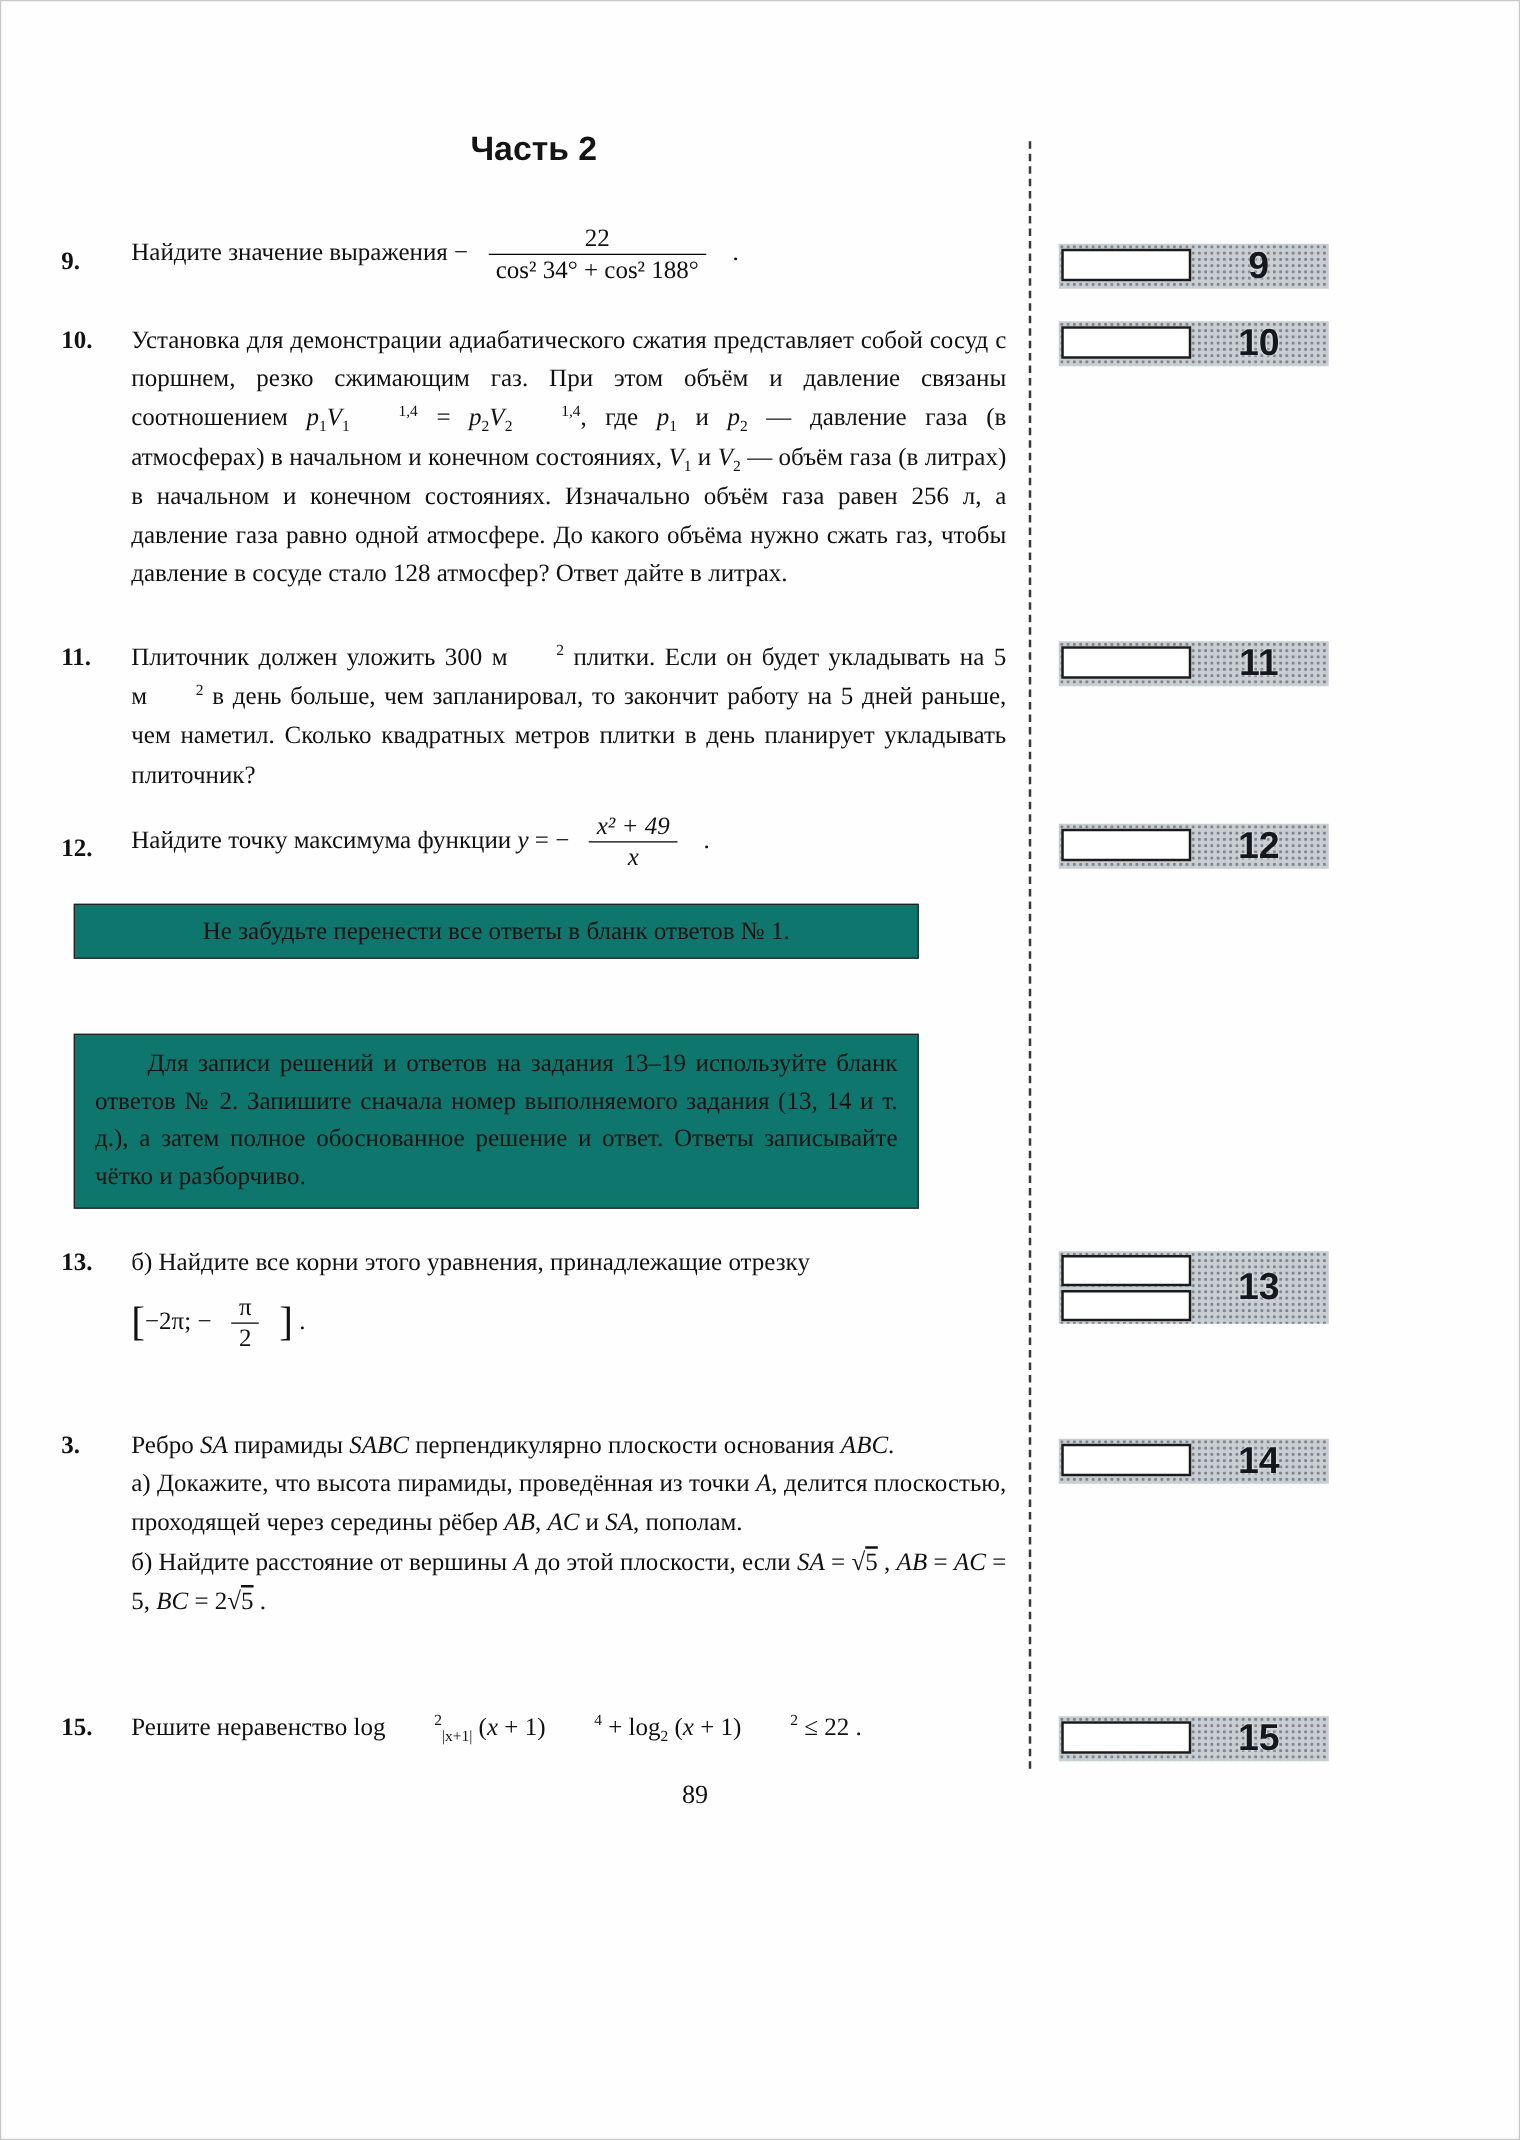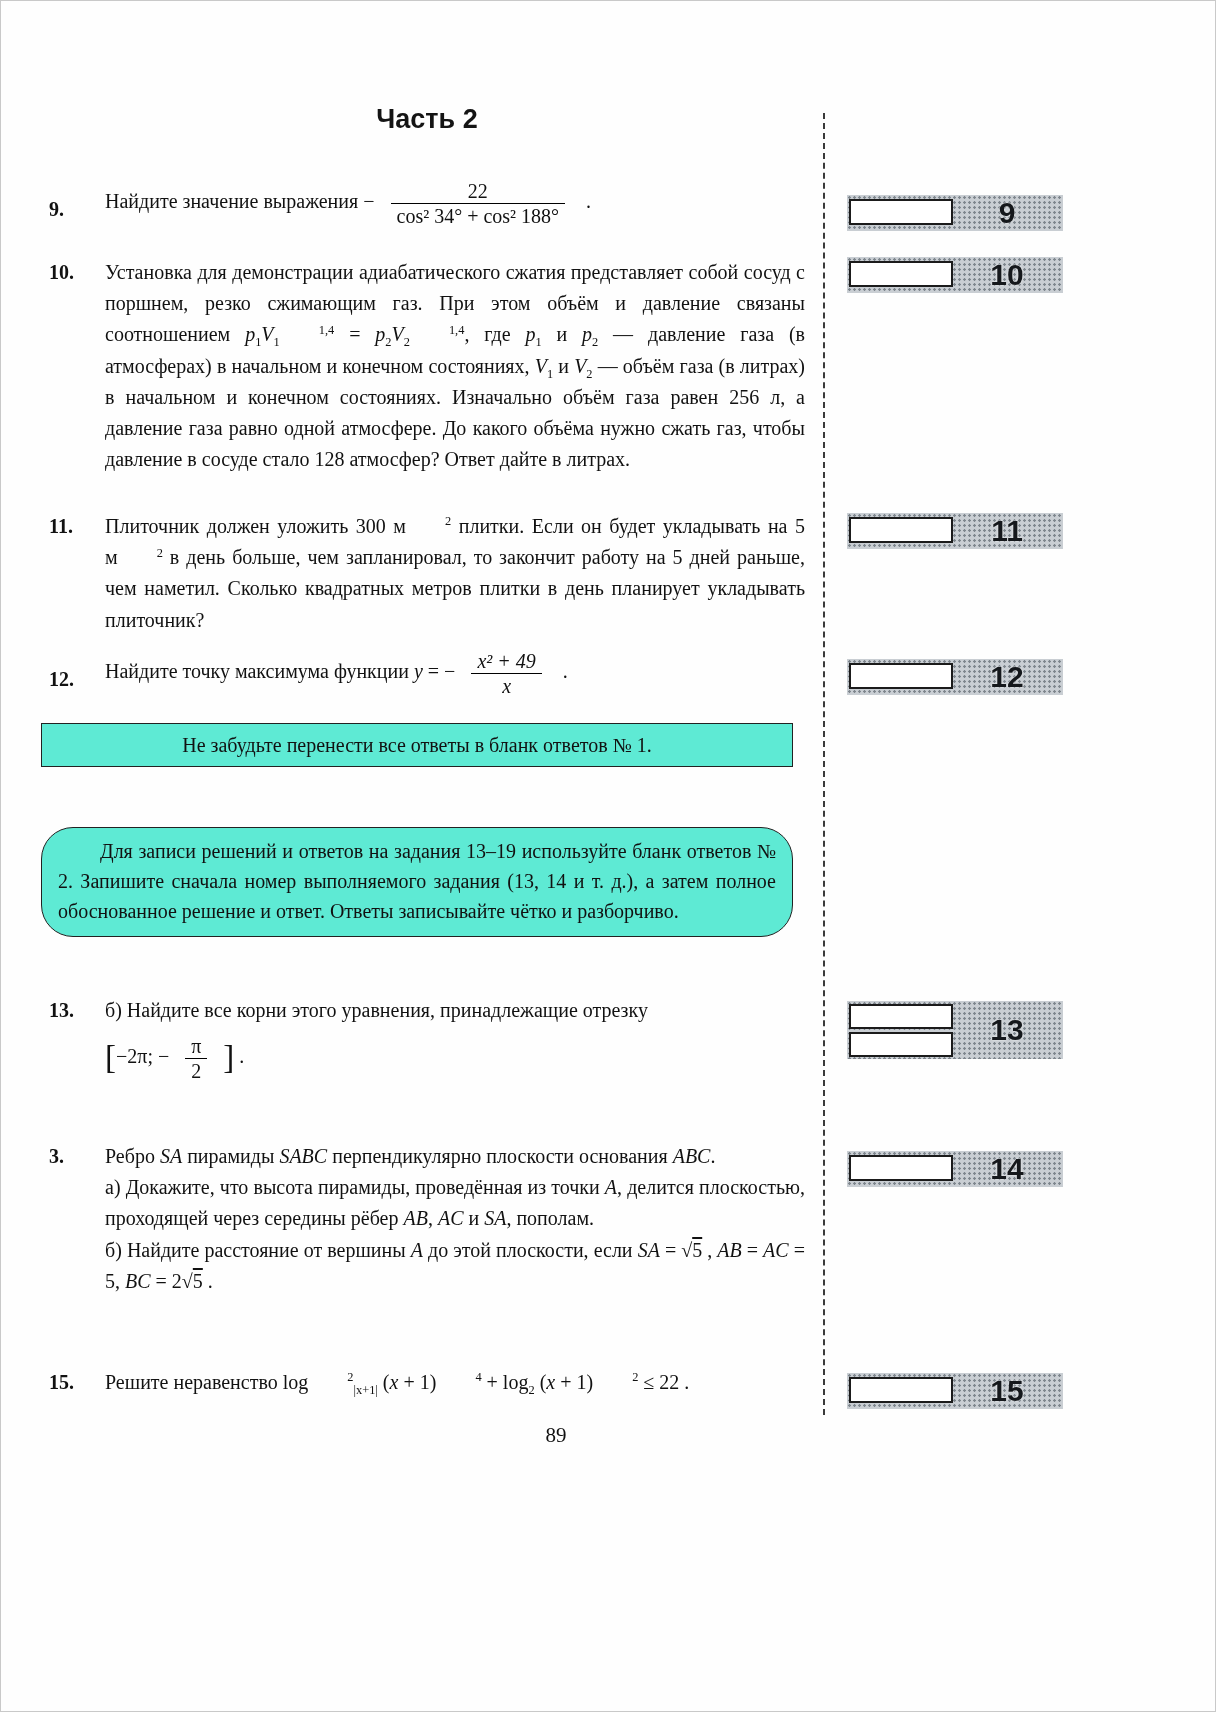--- a/index.html
+++ b/index.html
@@ -32,26 +32,26 @@
   .i{ font-style:italic; }
   .ol{ text-decoration:overline; }
   .big{ font-size:1.65em; vertical-align:-0.15em; line-height:0; }
   .frac{
     display:inline-block; vertical-align:middle; text-align:center;
     margin:2px 16px; line-height:1.2;
   }
   .frac .num{ display:block; border-bottom:1.5px solid #000; padding:0 6px; }
   .frac .den{ display:block; padding:0 6px; }
   .notebox{
-    position:absolute; left:40px; width:752px;
+    position:absolute; left:58px; width:676px;
     border:1.6px solid #222; box-sizing:border-box;
-    font-size:20px; line-height:1.5; background:#5eead4;
+    font-size:20px; line-height:1.5; background:#0f766e;
   }
   .notebox.center{ text-align:center; padding:6px 10px; }
-  .notebox.block{ text-align:justify; padding:8px 16px 10px 16px;border-radius:32px; }
+  .notebox.block{ text-align:justify; padding:8px 16px 10px 16px; }
   .notebox.block .indent{ text-indent:42px; }
   .dash-line{
     position:absolute; left:822px; top:112px; height:1302px; width:0;
     border-left:2px dashed #3a3a3a;
   }
   .answer-strip{
     position:absolute; left:846px; width:216px; height:36px;
     background:
       radial-gradient(circle, #7e868d 1px, rgba(0,0,0,0) 1.5px) 0 0 / 5px 5px,
       #c9ced3;

